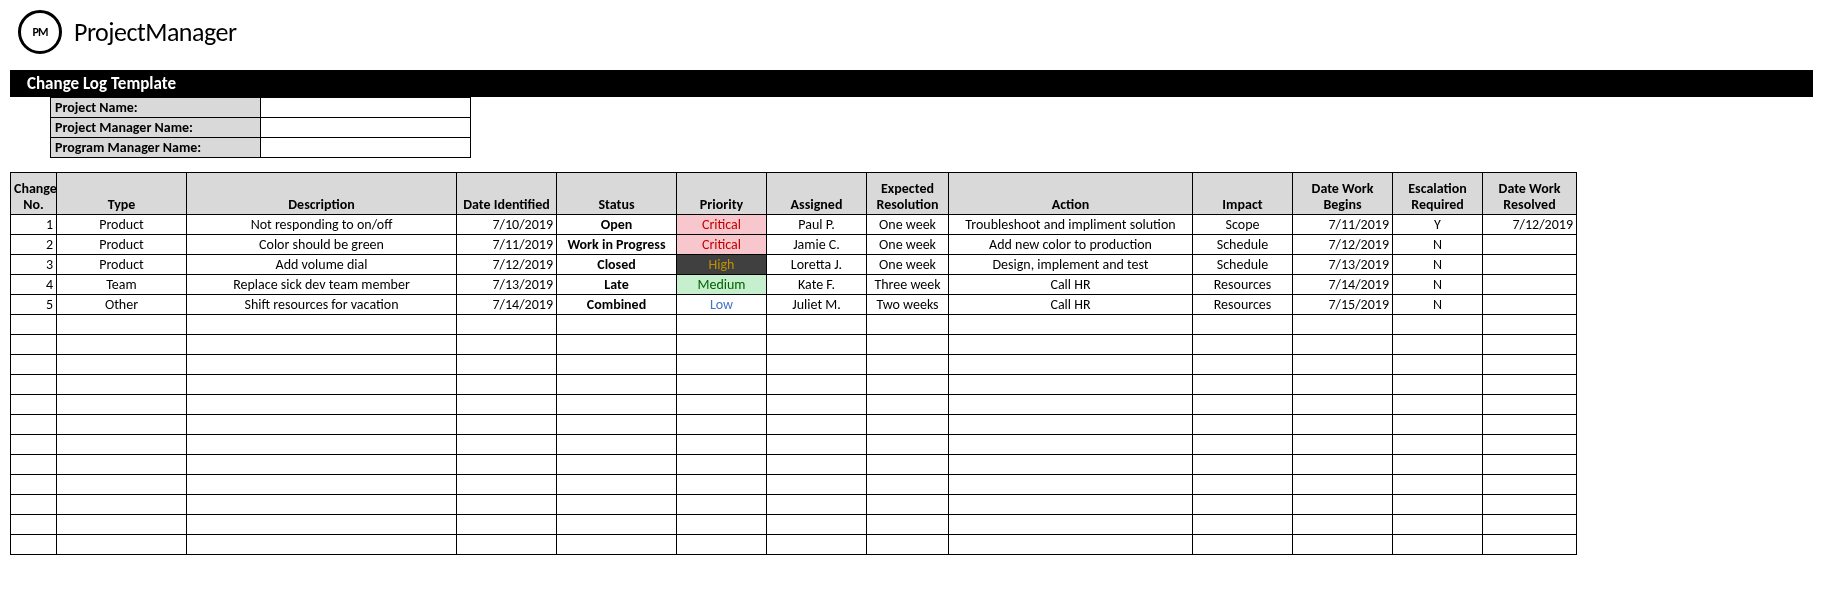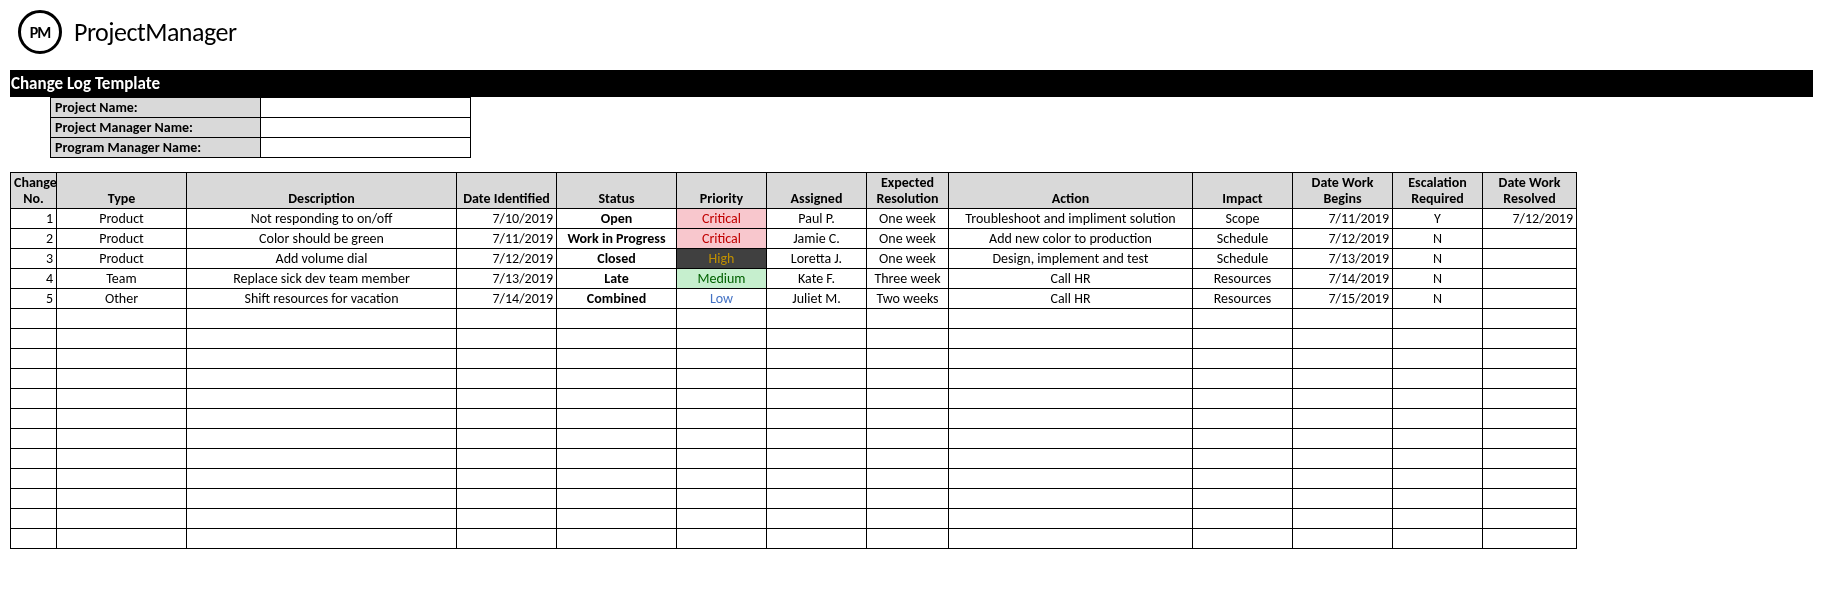--- a/index.html
+++ b/index.html
@@ -20,34 +20,34 @@
   }
   .logo-circle {
     width: 44px;
     height: 44px;
     border: 3px solid #000;
     border-radius: 50%;
     display: flex;
     align-items: center;
     justify-content: center;
     font-weight: 900;
-    font-size: 16px;
+    font-size: 12px;
     letter-spacing: -1px;
   }
   .brand-text {
     font-size: 26px;
     font-weight: 400;
     letter-spacing: -0.5px;
   }
   .title-bar {
     background: #000;
     color: #fff;
     font-weight: 700;
     font-size: 17px;
-    padding: 2px 0;
+    padding: 2px 16px;
     border: 1px solid #000;
   }
   .meta-table {
     border-collapse: collapse;
     margin-bottom: 14px;
     margin-left: 40px;
   }
   .meta-table td {
     border: 1px solid #000;
     padding: 1px 4px;
@@ -77,21 +77,21 @@
     white-space: nowrap;
     text-overflow: clip;
   }
   .grid th {
     background: #d9d9d9;
     font-weight: 700;
     text-align: center;
     vertical-align: bottom;
     line-height: 1.15;
     white-space: normal;
-    height: 36px;
+    height: 42px;
   }
   .col-no { width: 46px; }
   .col-type { width: 130px; }
   .col-desc { width: 270px; }
   .col-dateid { width: 100px; }
   .col-status { width: 120px; }
   .col-priority { width: 90px; }
   .col-assigned { width: 100px; }
   .col-expres { width: 82px; }
   .col-action { width: 244px; }

